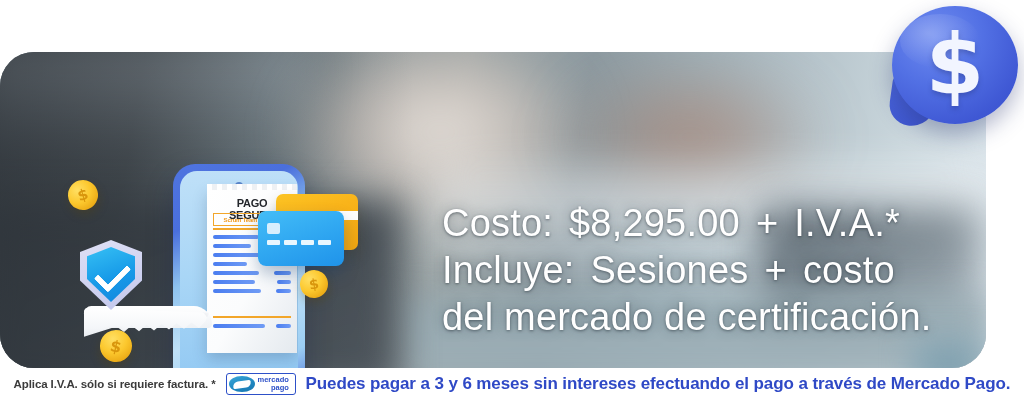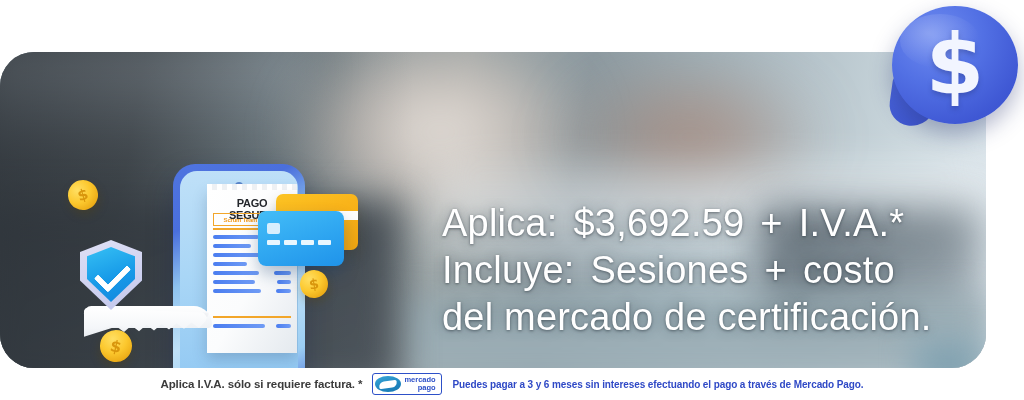--- a/index.html
+++ b/index.html
@@ -244,21 +244,21 @@
   .mp-logo .oval:after{
     content:"";position:absolute;left:4px;top:5px;width:18px;height:7px;
     background:#fff;border-radius:6px 2px 6px 2px;transform:rotate(-8deg);
   }
   .mp-logo .mptxt{
     display:flex;flex-direction:column;line-height:8px;
     color:#2d50c8;font-size:7.5px;font-weight:700;justify-content:flex-end;
   }
   .mp-logo .mptxt span:last-child{text-align:right;}
   .foot-blue{
-    color:#2f49c6;font-size:10px;font-weight:700;
+    color:#2f49c6;font-size:17px;font-weight:700;
     letter-spacing:-.1px;white-space:nowrap;
   }
 </style>
 </head>
 <body>
 
 <div class="stage">
 
   <div class="banner">
 
@@ -270,21 +270,21 @@
       <div class="b3"></div>
       <div class="b4"></div>
       <div class="b5"></div>
       <div class="b6"></div>
       <div class="b7"></div>
       <div class="vig"></div>
     </div>
 
     <div class="headline">
       <span class="ln">
-        <span>Aplica:</span><span class="sp"></span><span>$3,692.59</span><span class="sp"></span><span>+</span><span class="sp"></span><span>I.V.A.*</span>
+        <span>Costo:</span><span class="sp"></span><span>$8,295.00</span><span class="sp"></span><span>+</span><span class="sp"></span><span>I.V.A.*</span>
       </span>
       <span class="ln">
         <span>Incluye:</span><span class="sp"></span><span>Sesiones</span><span class="sp"></span><span>+</span><span class="sp"></span><span>costo</span>
       </span>
       <span class="ln">del mercado de certificación.</span>
     </div>
 
     <div class="illus">
 
       <div class="phone">

